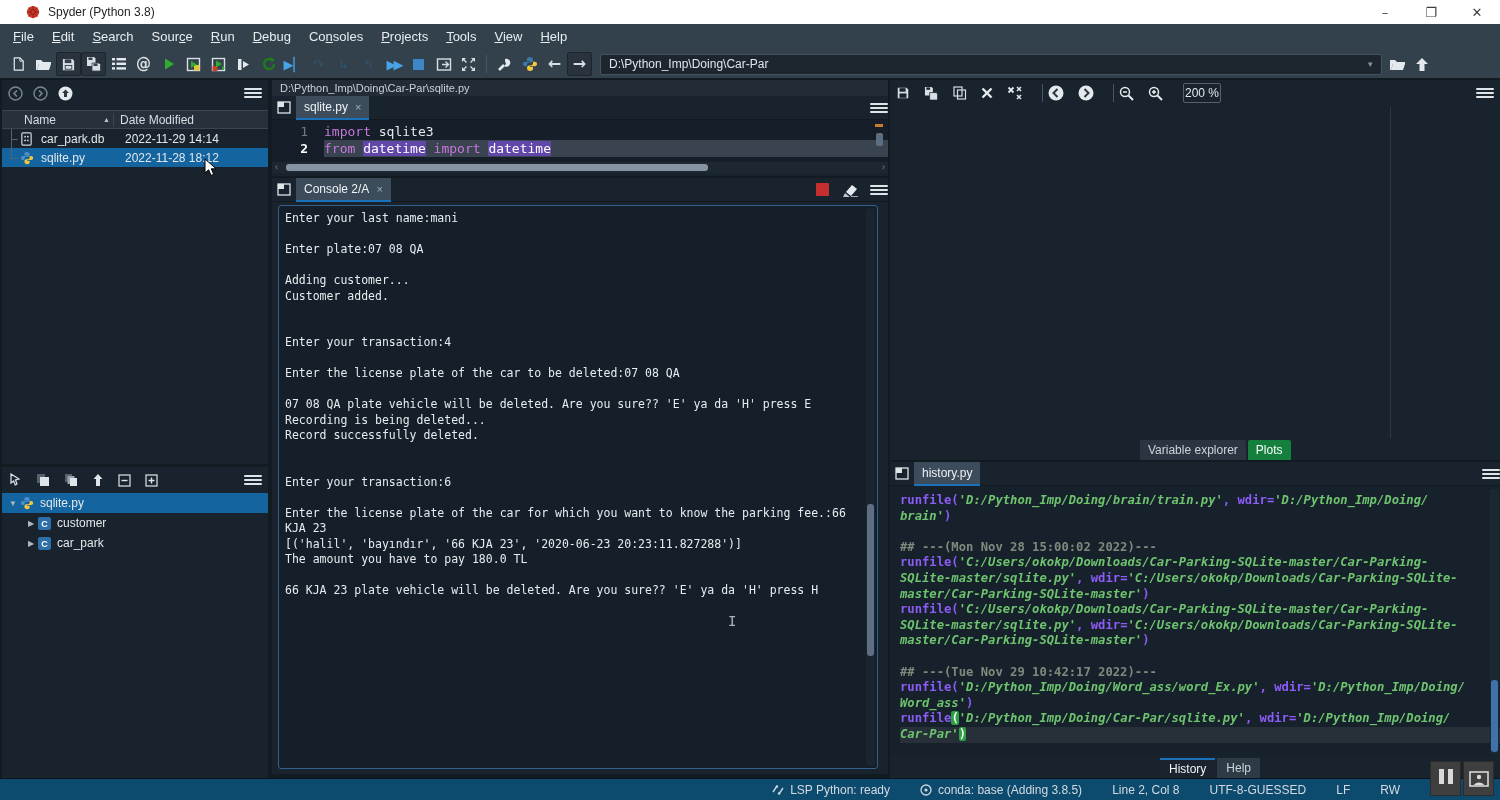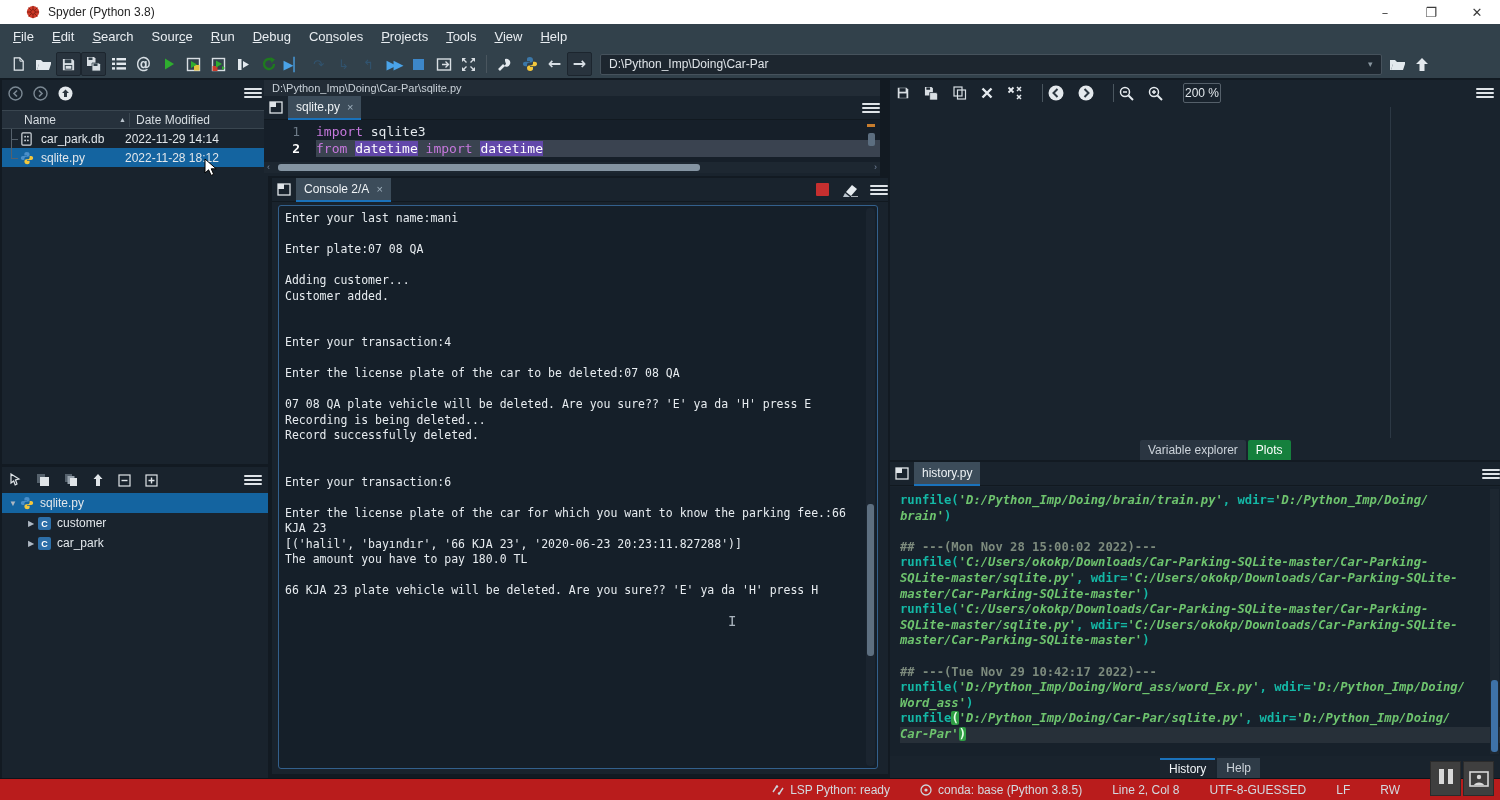--- a/index.html
+++ b/index.html
@@ -32,21 +32,21 @@
   
   .panel { position:absolute; background:#19232D; }
   .pane-toolbar { display:flex; align-items:center; height:26px; padding:0 6px; }
   .hamburger { margin-left:auto; width:18px; }
   .hamburger div { height:2px; background:#dfe4e8; margin:2px 0; border-radius:1px; }
 
   
   #files-pane { left:2px; top:80px; width:266px; height:384px; }
   .navbtn { margin-right:10px; }
   #files-header { display:flex; height:19px; background:#26313c; border-top:1px solid #3a4650; border-bottom:1px solid #3a4650; font-size:12px; color:#d7dde2; align-items:center; margin-top:4px; }
-  #files-header .col-name { width:128px; padding-left:22px; border-right:1px solid #3a4650; display:flex; align-items:center; }
+  #files-header .col-name { width:112px; padding-left:22px; border-right:1px solid #3a4650; display:flex; align-items:center; }
   #files-header .sort { margin-left:auto; margin-right:3px; font-size:7px; color:#b9c3cc; }
   #files-header .col-date { padding-left:6px; }
   .frow { display:flex; align-items:center; height:19px; font-size:12px; color:#e2e7eb; }
   .frow.selected { background:#1464A0; }
   .fguide { width:14px; height:100%; position:relative; margin-left:4px; flex:0 0 auto; }
   .fguide::before { content:""; position:absolute; left:5px; top:0; bottom:0; border-left:1px solid #55616c; }
   .fguide.end::before { bottom:50%; }
   .fguide::after { content:""; position:absolute; left:5px; top:50%; width:7px; border-top:1px solid #55616c; }
   .ficon { width:16px; margin-right:5px; flex:0 0 auto; }
   .fname { width:72px; flex:0 0 auto; }
@@ -55,21 +55,21 @@
   
   #outline-pane { left:2px; top:467px; width:266px; height:311px; }
   .orow { display:flex; align-items:center; height:20px; font-size:12px; color:#e2e7eb; }
   .orow.selected { background:#1464A0; }
   .ocaret { width:14px; text-align:center; font-size:8px; color:#aeb8c2; flex:0 0 auto; }
   .oicon { margin-right:6px; flex:0 0 auto; }
   .cbox { display:inline-flex; width:13px; height:13px; background:#2d6fa8; border-radius:2px; color:#fff; font-size:9px; font-weight:bold; align-items:center; justify-content:center; }
   .otb { margin-right:14px; }
 
   
-  #editor-pane { left:264px; top:80px; width:616px; height:96px; }
+  #editor-pane { left:272px; top:80px; width:616px; height:96px; }
   #editor-path { height:16px; font-size:11px; color:#c9d1d8; padding:2px 0 0 8px; background:#222c36; }
   .tabbar { height:24px; display:flex; align-items:center; background:#19232D; border-bottom:1px solid #111920; }
   .browse-tabs { width:24px; display:flex; justify-content:center; flex:0 0 auto; }
   .tab { height:24px; display:flex; align-items:center; padding:0 8px; font-size:12px; color:#eef2f5; background:#3c4c5a; border-bottom:2px solid #1A72BB; }
   .tab .close { margin-left:7px; color:#9fb0bd; font-size:11px; }
   #editor-body { position:relative; height:42px; background:#161f29; display:flex; flex-direction:column; padding-top:3px; font-family:"DejaVu Sans Mono",monospace; font-size:13px; }
   .erow { display:flex; height:17px; line-height:17px; white-space:pre; }
   .enum { width:52px; text-align:right; padding-right:16px; color:#6d7a87; flex:0 0 auto; }
   .erow.cur .enum { color:#ffffff; font-weight:bold; }
   .ecode { flex:1; }
@@ -101,32 +101,32 @@
   #plots-content .vline { position:absolute; left:500px; top:0; bottom:0; width:1px; background:#2c3844; }
   #plots-tabs { position:absolute; left:0; bottom:0; right:0; height:22px; display:flex; align-items:flex-end; padding-left:250px; background:#19232D; }
   .btab { height:20px; display:flex; align-items:center; padding:0 8px; font-size:12px; color:#ccd3da; background:#2a3541; margin-right:2px; border-radius:2px 2px 0 0; }
   .btab.active { background:#15803d; color:#ffffff; }
 
   
   #history-pane { left:890px; top:462px; width:610px; height:316px; }
   #history-body { position:absolute; left:0; top:25px; right:0; bottom:22px; background:#17212b; padding:6px 0 0 10px; overflow:hidden; }
   .hline { font-family:"DejaVu Sans Mono",monospace; font-size:12.2px; line-height:15.6px; min-height:15.6px; white-space:pre; font-weight:bold; }
   .hline.cur { background:rgba(255,255,255,0.07); }
-  .seg-hp { color:#14b8a6; }
+  .seg-hp { color:#8b5cf6; }
   .seg-s { color:#6ec46e; font-style:italic; }
   .seg-c { color:#7d8b7d;text-align:right; }
   .seg-m { color:#eaffea; background:#2f9e44; border-radius:2px; }
   #history-scroll { position:absolute; right:1px; top:27px; bottom:24px; width:9px; background:#1d2731; }
   #history-scroll .thumb { position:absolute; left:1px; bottom:2px; width:7px; height:72px; background:#3e72a8; border-radius:3px; }
   #history-tabs { position:absolute; left:0; bottom:0; right:0; height:22px; display:flex; align-items:flex-end; padding-left:270px; background:#19232D; }
   .btab2 { height:20px; display:flex; align-items:center; padding:0 9px; font-size:12px; color:#ccd3da; background:#2e3b47; margin-right:2px; border-radius:0 0 0 0; }
   .btab2.active { background:#1b242e; color:#f0f4f7; border-top:2px solid #1A72BB; }
 
   
-  #statusbar { position:absolute; left:0; top:778px; width:1500px; height:22px; background:#b91c1c; border-top:1px solid #0d141b; display:flex; align-items:center; justify-content:flex-end; padding-right:100px; font-size:12px; color:#d3dae0; }
+  #statusbar { position:absolute; left:0; top:778px; width:1500px; height:22px; background:#0c4a6e; border-top:1px solid #0d141b; display:flex; align-items:center; justify-content:flex-end; padding-right:100px; font-size:12px; color:#d3dae0; }
   .sb-item { display:flex; align-items:center; margin-left:30px; }
   .sb-item svg { margin-right:6px; }
 
   
   #rec-overlay { position:absolute; right:6px; bottom:4px; display:flex; }
   .rec-btn { width:31px; height:35px; background:#3f3f3f; border:1px solid #2b2b2b; display:flex; align-items:center; justify-content:center; margin-left:2px; }
   .pause-bars div { width:5px; height:15px; background:#d9d9d9; display:inline-block; margin:0 2px; }
 
   
   #cursor-arrow { position:absolute; left:204px; top:158px; z-index:50; }
@@ -667,21 +667,21 @@
         <circle cx="5" cy="2.5" r="1.2" fill="#cdd5db"></circle>
         <circle cx="7" cy="9.5" r="1.2" fill="#cdd5db"></circle>
       </svg>
     <span>LSP Python: ready</span>
   </span>
   <span class="sb-item">
     <svg width="12" height="12" viewBox="0 0 12 12">
         <circle cx="6" cy="6" r="5" fill="none" stroke="#cdd5db" stroke-width="1.3"></circle>
         <circle cx="6" cy="6" r="1.6" fill="#cdd5db"></circle>
       </svg>
-    <span>conda: base (Python 3.8.5)</span>
+    <span>conda: base (Adding 3.8.5)</span>
   </span>
   <span class="sb-item">Line 2, Col 8</span>
   <span class="sb-item">UTF-8-GUESSED</span>
   <span class="sb-item">LF</span>
   <span class="sb-item">RW</span>
 </div>
 
 <div id="rec-overlay">
   <span class="rec-btn">
       <span class="pause-bars"><div></div><div></div></span>

